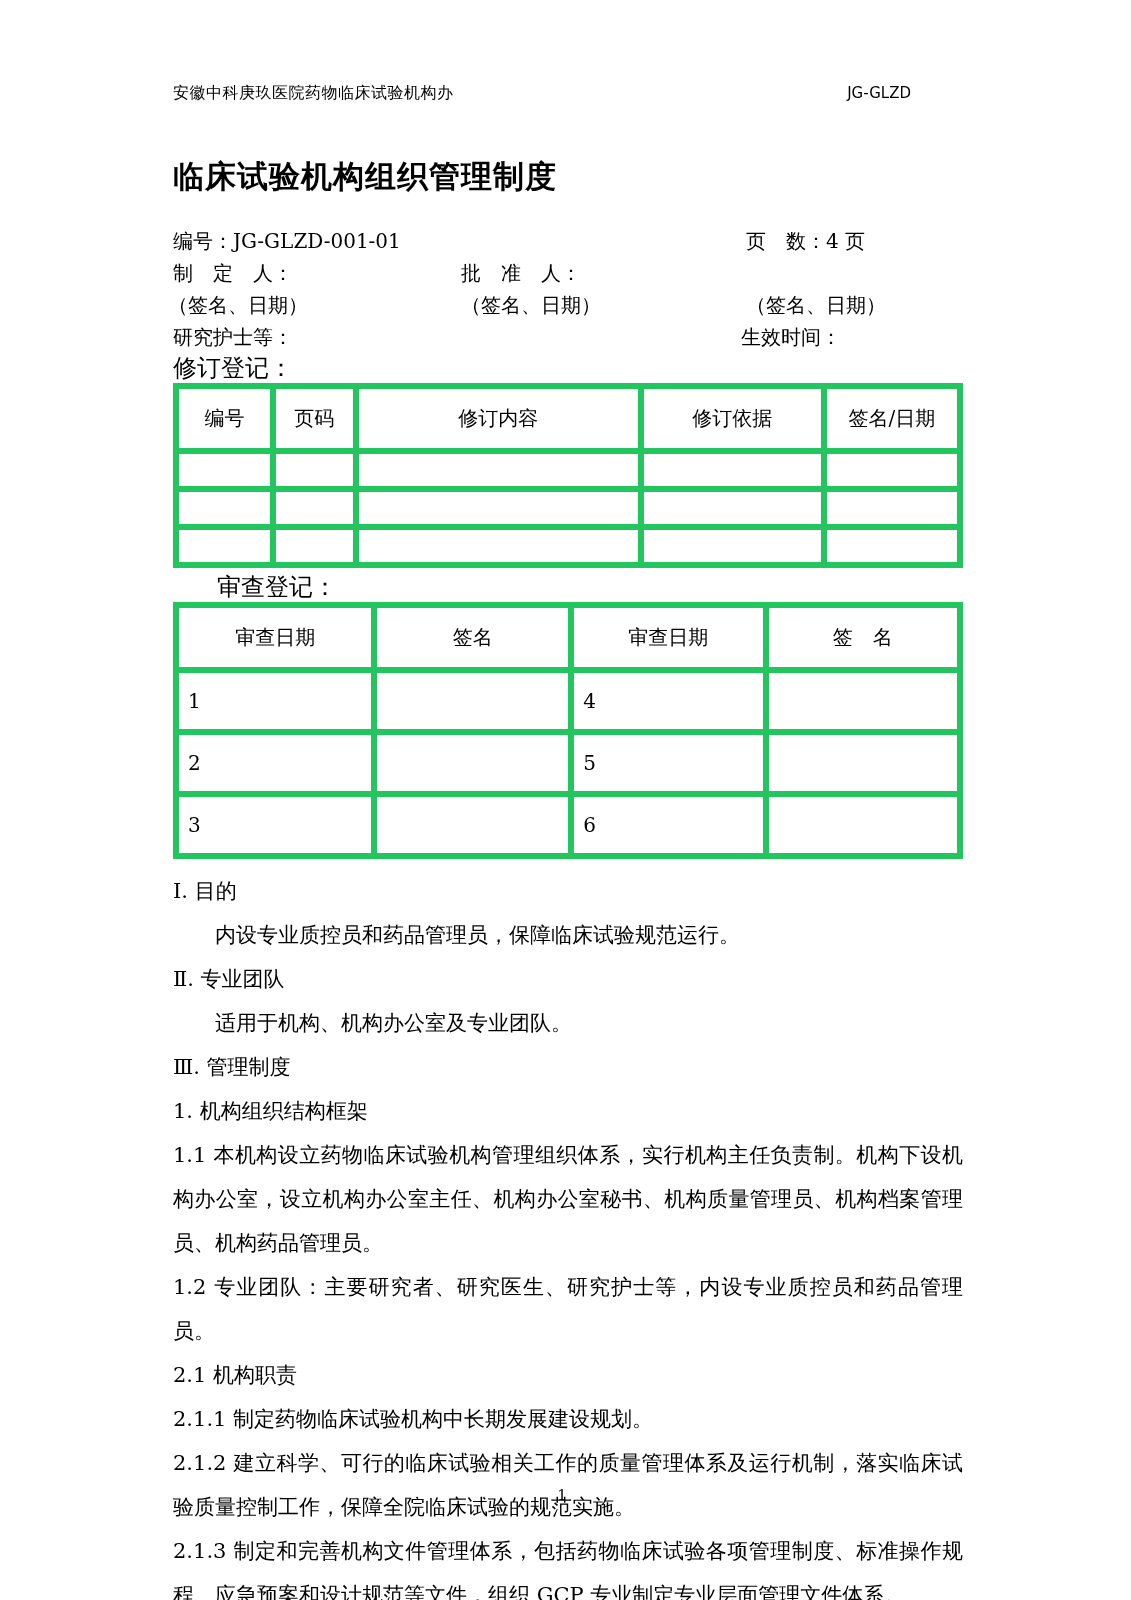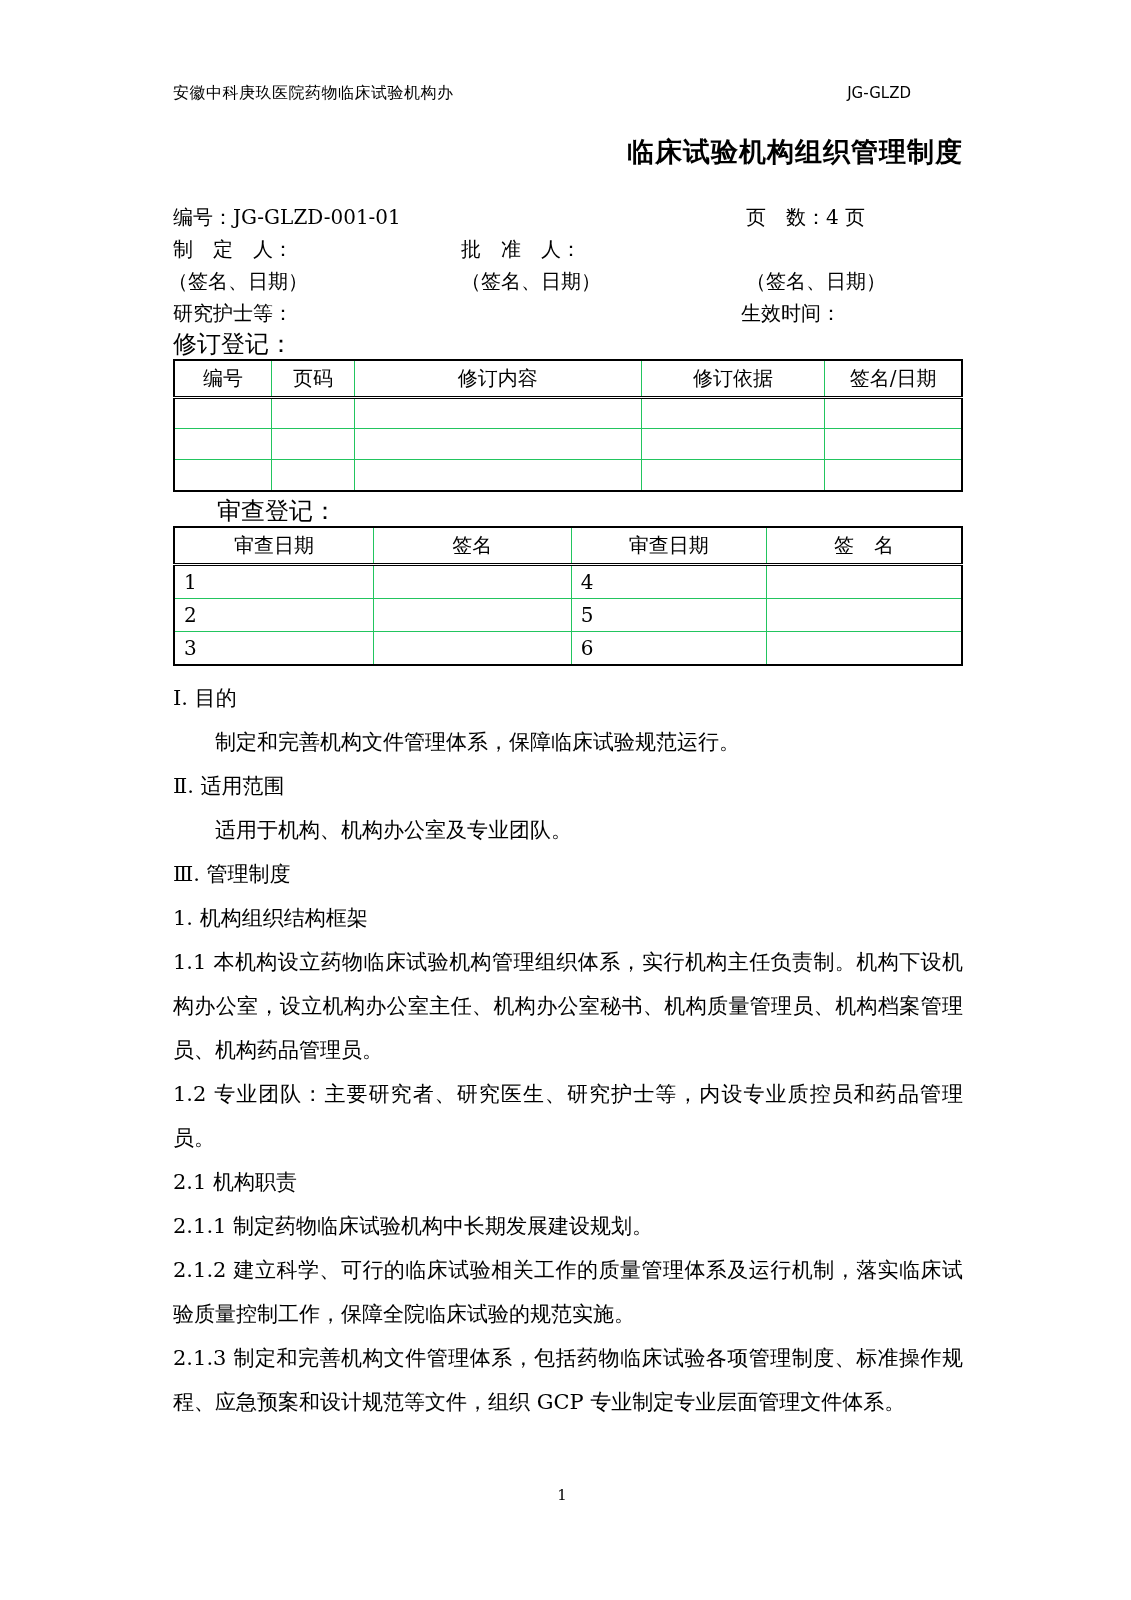--- a/index.html
+++ b/index.html
@@ -29,23 +29,23 @@
     line-height: 20px;
   }
   .doc-header .org { letter-spacing: 0.5px; }
   .doc-header .code {
     font-family: "DejaVu Sans", "Liberation Sans", sans-serif;
     font-size: 15px;
     margin-right: 52px;
   }
   
   .doc-title {
-    margin-top: 28px;
-    text-align: right;
-    font-size: 27px;
+    margin-top: 52px;
+    text-align: left;
+    font-size: 31px;
     font-weight: bold;
     letter-spacing: 1px;
     line-height: 42px;
   }
   
   .meta {
     margin-top: 28px;
     font-size: 20px;
   }
   .meta-row {
@@ -64,23 +64,23 @@
   }
   
   table {
     width: 100%;
     border-collapse: collapse;
     table-layout: fixed;
     font-size: 20px;
   }
   table { border: 2px solid #000; }
   th, td {
-    border: 1px solid #22c55e;
+    border: 6px solid #22c55e;
     height: 31px;
-    padding: 4px 6px;
+    padding: 16px 6px;
     font-weight: normal;
     overflow: hidden;
   }
   thead th { text-align: center; border-bottom: 3px double #000; }
   td.num-cell { text-align: left; padding-left: 9px; }
   
   .body-text {
     margin-top: 10px;
     font-size: 21px;
     line-height: 44px;
@@ -208,22 +208,22 @@
           <td class="num-cell">3</td>
           <td></td>
           <td class="num-cell">6</td>
           <td></td>
         </tr>
       </tbody>
     </table>
 
     <div class="body-text">
       <p class="section">Ⅰ. 目的</p>
-      <p class="indent">制定和完善机构文件管理体系，保障临床试验规范运行。</p>
-      <p class="section">Ⅱ. 适用范围</p>
+      <p class="indent">内设专业质控员和药品管理员，保障临床试验规范运行。</p>
+      <p class="section">Ⅱ. 专业团队</p>
       <p class="indent">适用于机构、机构办公室及专业团队。</p>
       <p class="section">Ⅲ. 管理制度</p>
       <p class="plain">1. 机构组织结构框架</p>
       <p class="plain">1.1 本机构设立药物临床试验机构管理组织体系，实行机构主任负责制。机构下设机构办公室，设立机构办公室主任、机构办公室秘书、机构质量管理员、机构档案管理员、机构药品管理员。</p>
       <p class="plain">1.2 专业团队：主要研究者、研究医生、研究护士等，内设专业质控员和药品管理员。</p>
       <p class="plain">2.1 机构职责</p>
       <p class="plain">2.1.1 制定药物临床试验机构中长期发展建设规划。</p>
       <p class="plain">2.1.2 建立科学、可行的临床试验相关工作的质量管理体系及运行机制，落实临床试验质量控制工作，保障全院临床试验的规范实施。</p>
       <p class="plain">2.1.3 制定和完善机构文件管理体系，包括药物临床试验各项管理制度、标准操作规程、应急预案和设计规范等文件，组织 GCP 专业制定专业层面管理文件体系。</p>
     </div>

